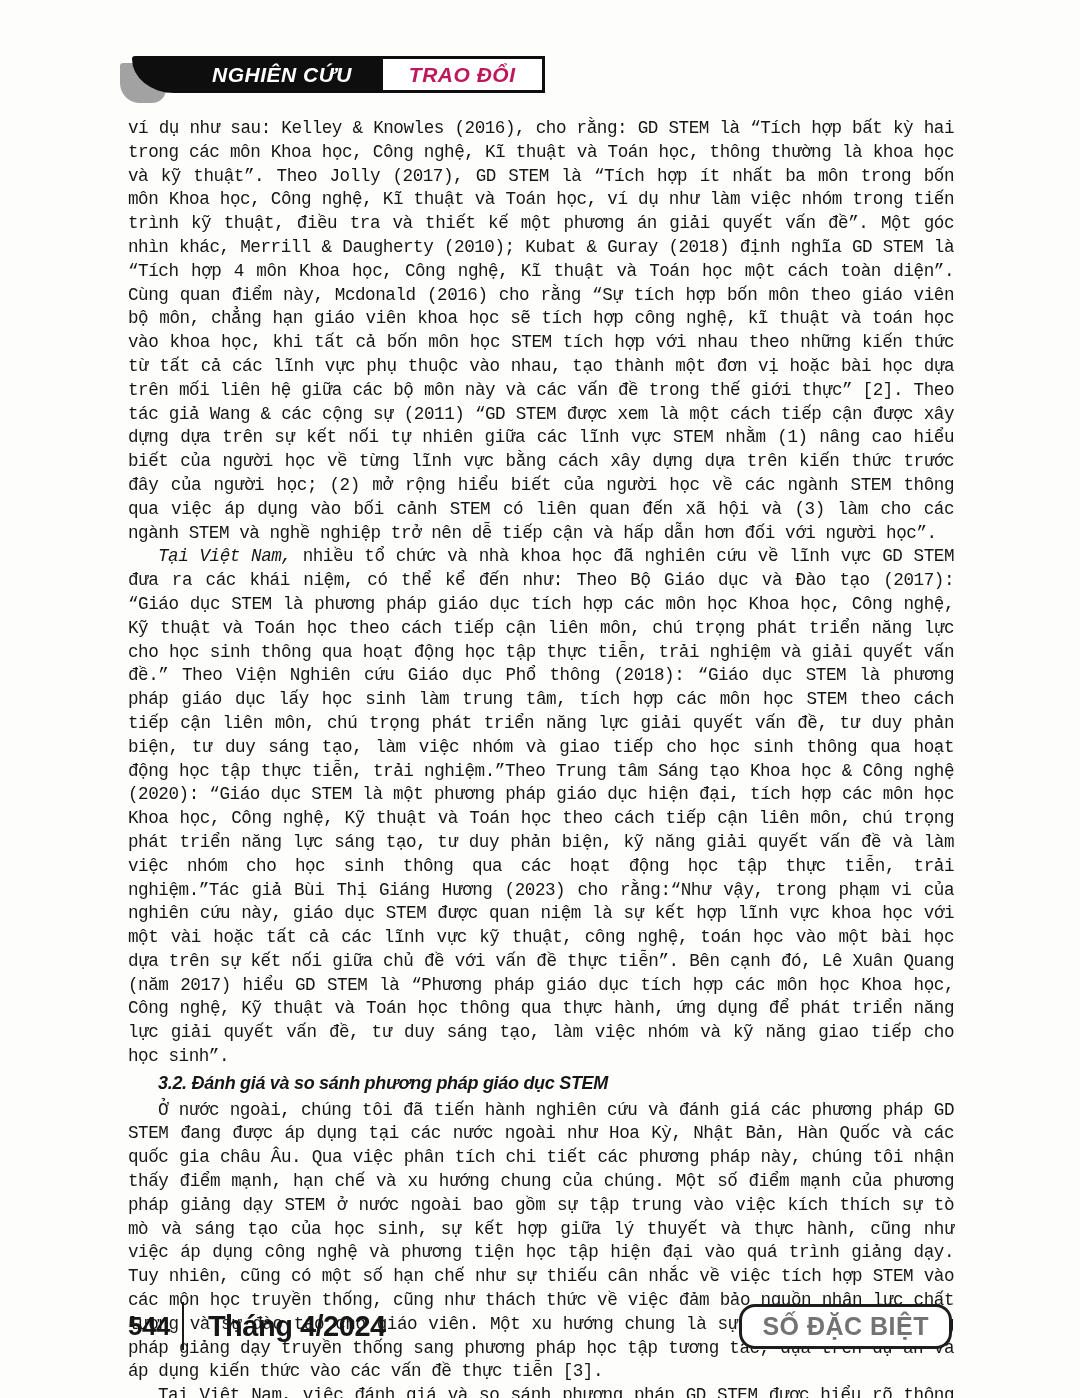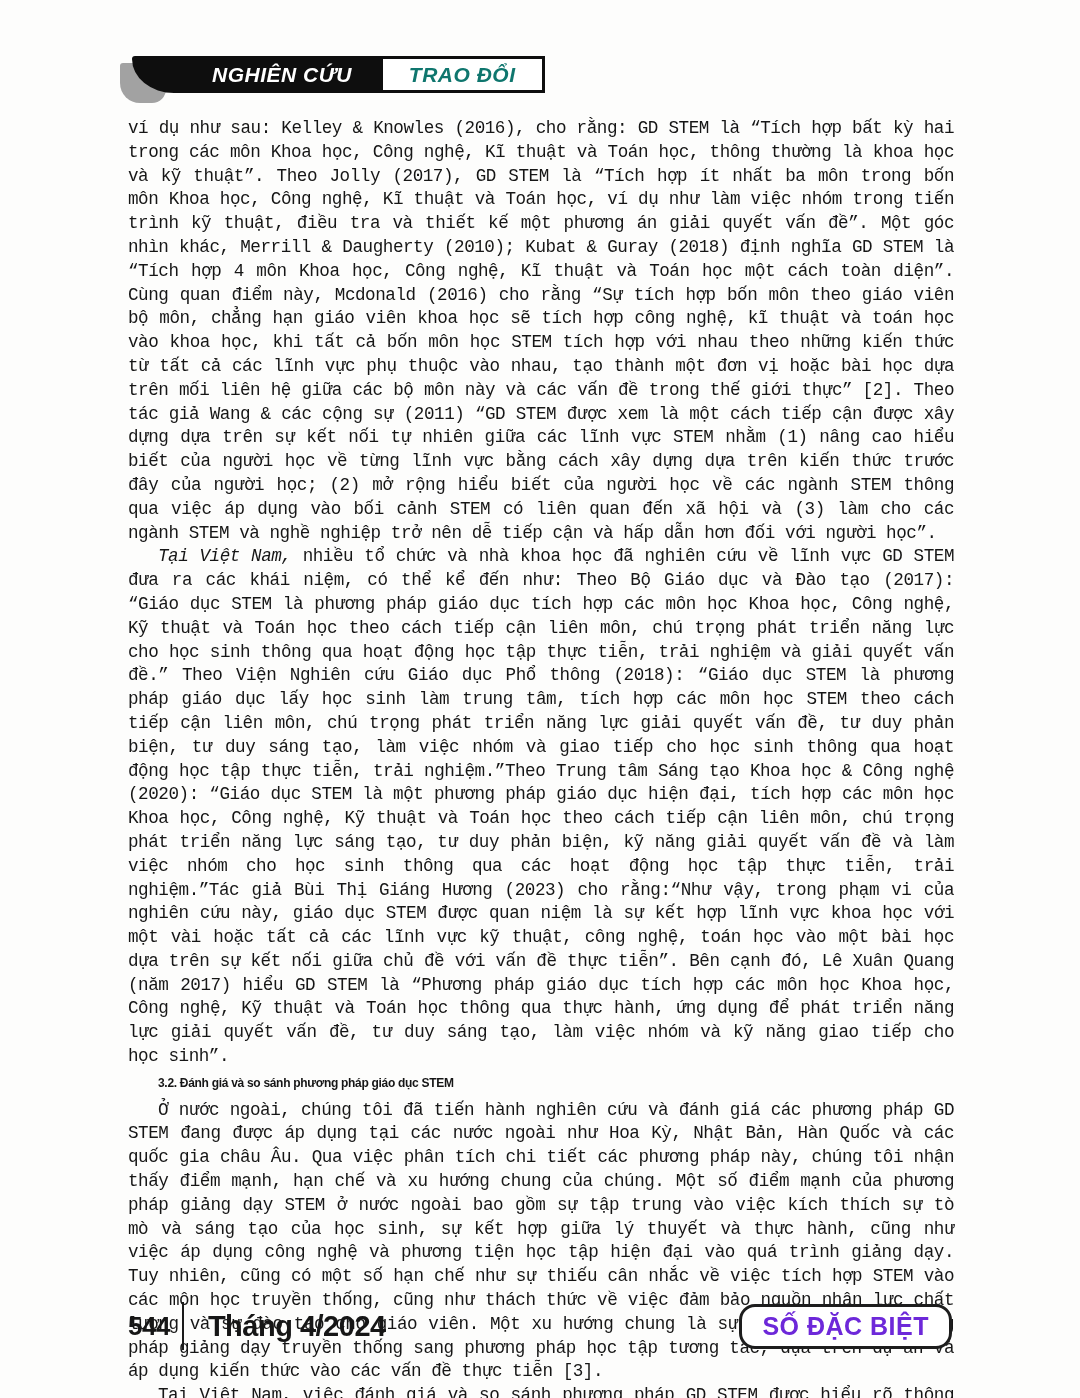--- a/index.html
+++ b/index.html
@@ -57,21 +57,21 @@
   }
   .hdr-white {
     background: #ffffff;
     border: 3px solid #0e0e0e;
     height: 37px;
     display: flex;
     align-items: center;
     padding: 0 26px;
   }
   .hdr-white span {
-    color: #0f766e;
+    color: #be185d;
     font-weight: bold;
     font-style: italic;
     font-size: 21px;
     letter-spacing: 0.5px;
     white-space: nowrap;
   }
 
   
   .body-text {
     position: absolute;
@@ -81,22 +81,23 @@
     font-size: 17.6px;
     line-height: 23.8px;
     letter-spacing: -0.45px;
     text-align: justify;
     color: #161616;
   }
   .para { text-align: justify; font-family: Liberation Mono, monospace; }
   .para.indent { text-indent: 30px; }
   .lead-italic { font-style: italic; }
   .section-heading {
-    font-size: 12px;
-    font-weight: bold;
+    font-size: 18px;
+    font-weight: bold;
+    font-style: italic;
     margin: 3px 0 3px 0;
     text-indent: 30px;
     letter-spacing: -0.3px;
   }
 
   
   .footer {
     position: absolute;
     left: 128px;
     right: 128px;
@@ -157,21 +158,21 @@
     margin-left: 14px;
     white-space: nowrap;
   }
   .special-badge {
     border: 3px solid #1d1d1d;
     border-radius: 16px;
     padding: 5px 20px;
     font-size: 25px;
     font-weight: 800;
     letter-spacing: 0.5px;
-    color: #6d28d9;
+    color: #737373;
     background: #fff;
     white-space: nowrap;
   }
 </style>
 </head>
 <body>
 
 <div class="page">
 
   <div class="hdr">

